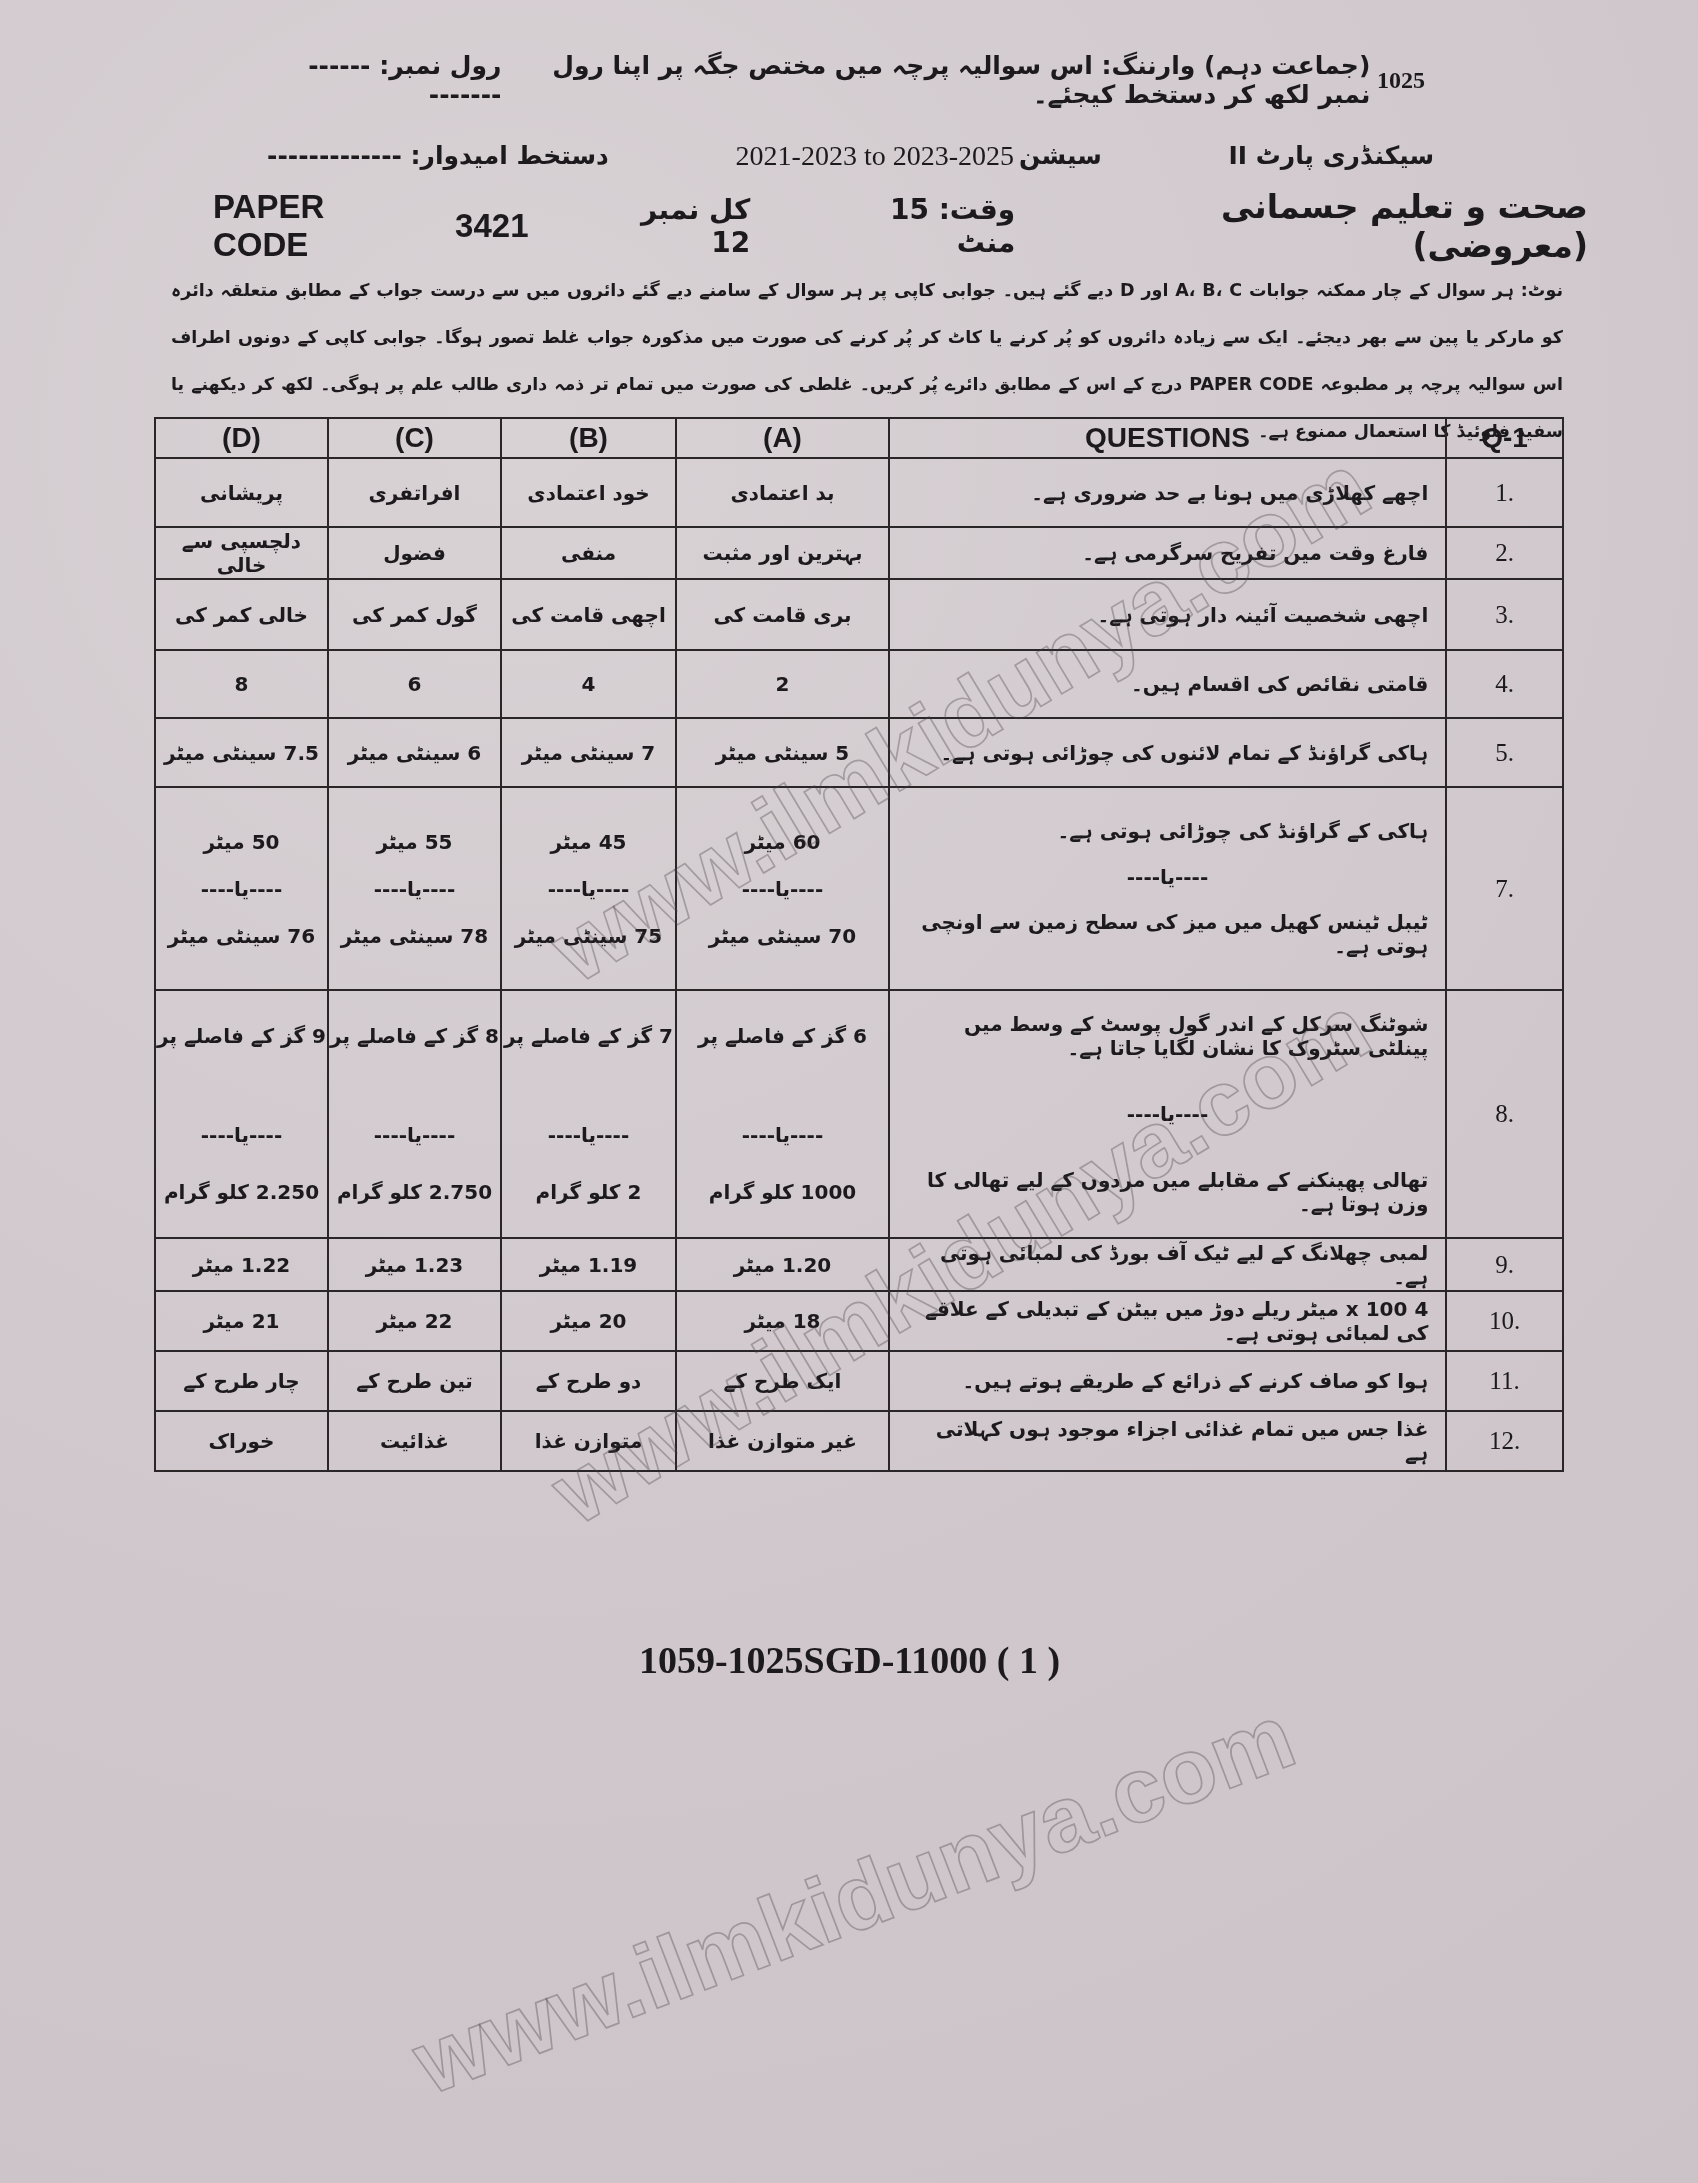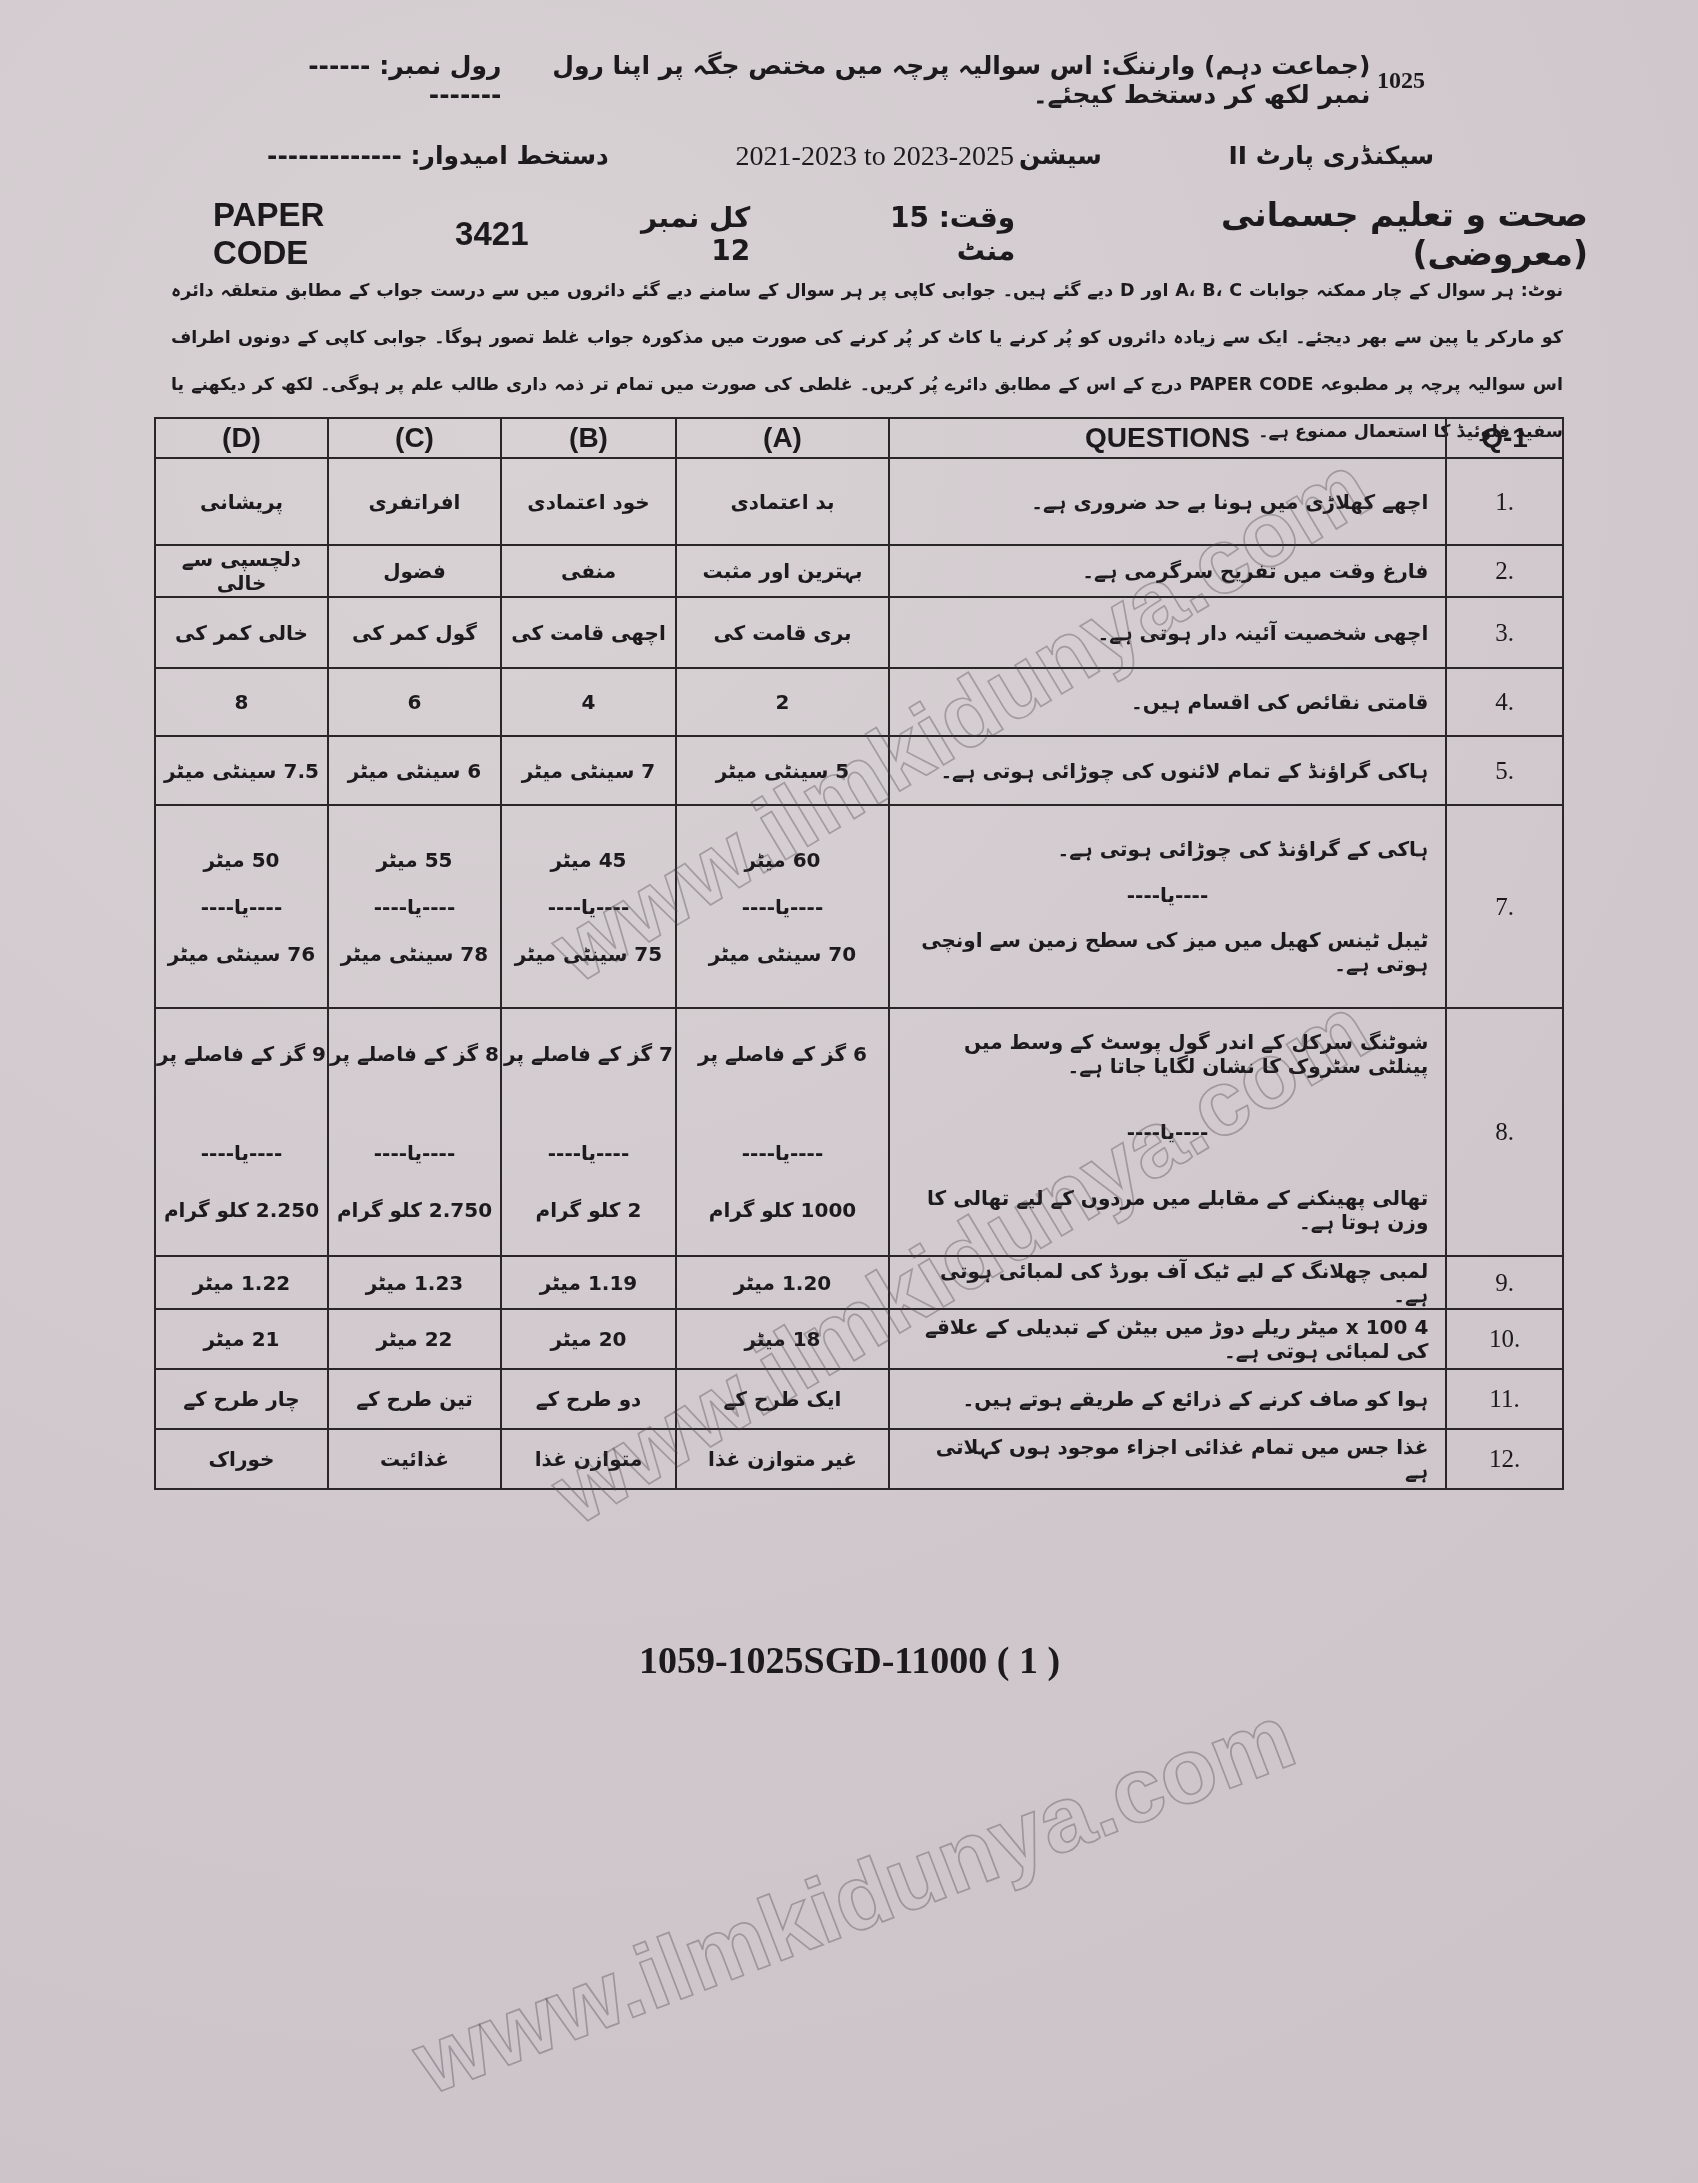--- a/index.html
+++ b/index.html
@@ -10,21 +10,21 @@
     font-family: "DejaVu Serif", serif;
     color: #1c1a1c;
     position: relative; overflow: hidden;
   }
   .abs { position: absolute; }
   .urdu { direction: rtl; font-family: "DejaVu Sans", sans-serif; font-weight: bold; }
   .hdr1 { top: 55px; left: 300px; width: 1125px; height: 50px; display: flex; justify-content: space-between; align-items: center; font-size: 25px; }
   .hdr1 .code { font-family: "Liberation Serif", serif; font-size: 24px; font-weight: bold; text-align: right; }
   .hdr2 { top: 132px; left: 267px; width: 1167px; height: 47px; display: flex; justify-content: space-between; align-items: center; font-size: 25px; }
   .session { font-family: "Liberation Serif", serif; font-size: 28px; }
-  .hdr3 { top: 208px; left: 213px; width: 1375px; height: 52px; display: flex; align-items: center; font-size: 28px; }
+  .hdr3 { top: 200px; left: 213px; width: 1375px; height: 52px; display: flex; align-items: center; font-size: 28px; }
   .papercode { font-family: "Liberation Sans", sans-serif; font-weight: bold; font-size: 33px; margin-right: 58px; }
   .papercodeval { font-family: "Liberation Sans", sans-serif; font-weight: bold; font-size: 33px; margin-right: 87px; }
   .marks { margin-right: 100px; }
   .time { margin-right: 100px; }
   .subject { font-size: 33px; }
   .note { top: 267px; left: 171px; width: 1392px; font-size: 17.5px; line-height: 47px; text-align: justify; }
   .dash { letter-spacing: 0.8px; }
 
   table.q {
     position: absolute; top: 417px; left: 154px; width: 1409px;
@@ -87,21 +87,21 @@
     <tr>
       <th>(D)</th>
       <th>(C)</th>
       <th>(B)</th>
       <th>(A)</th>
       <th>QUESTIONS</th>
       <th>Q-1</th>
     </tr>
   </thead>
   <tbody>
-    <tr style="height:87px">
+    <tr style="height:69px">
       <td class="opt">پریشانی</td>
       <td class="opt">افراتفری</td>
       <td class="opt">خود اعتمادی</td>
       <td class="opt">بد اعتمادی</td>
       <td class="qtext">اچھے کھلاڑی میں ہونا بے حد ضروری ہے۔</td>
       <td class="num">1.</td>
     </tr>
     <tr style="height:52px">
       <td class="opt">دلچسپی سے خالی</td>
       <td class="opt">فضول</td>

